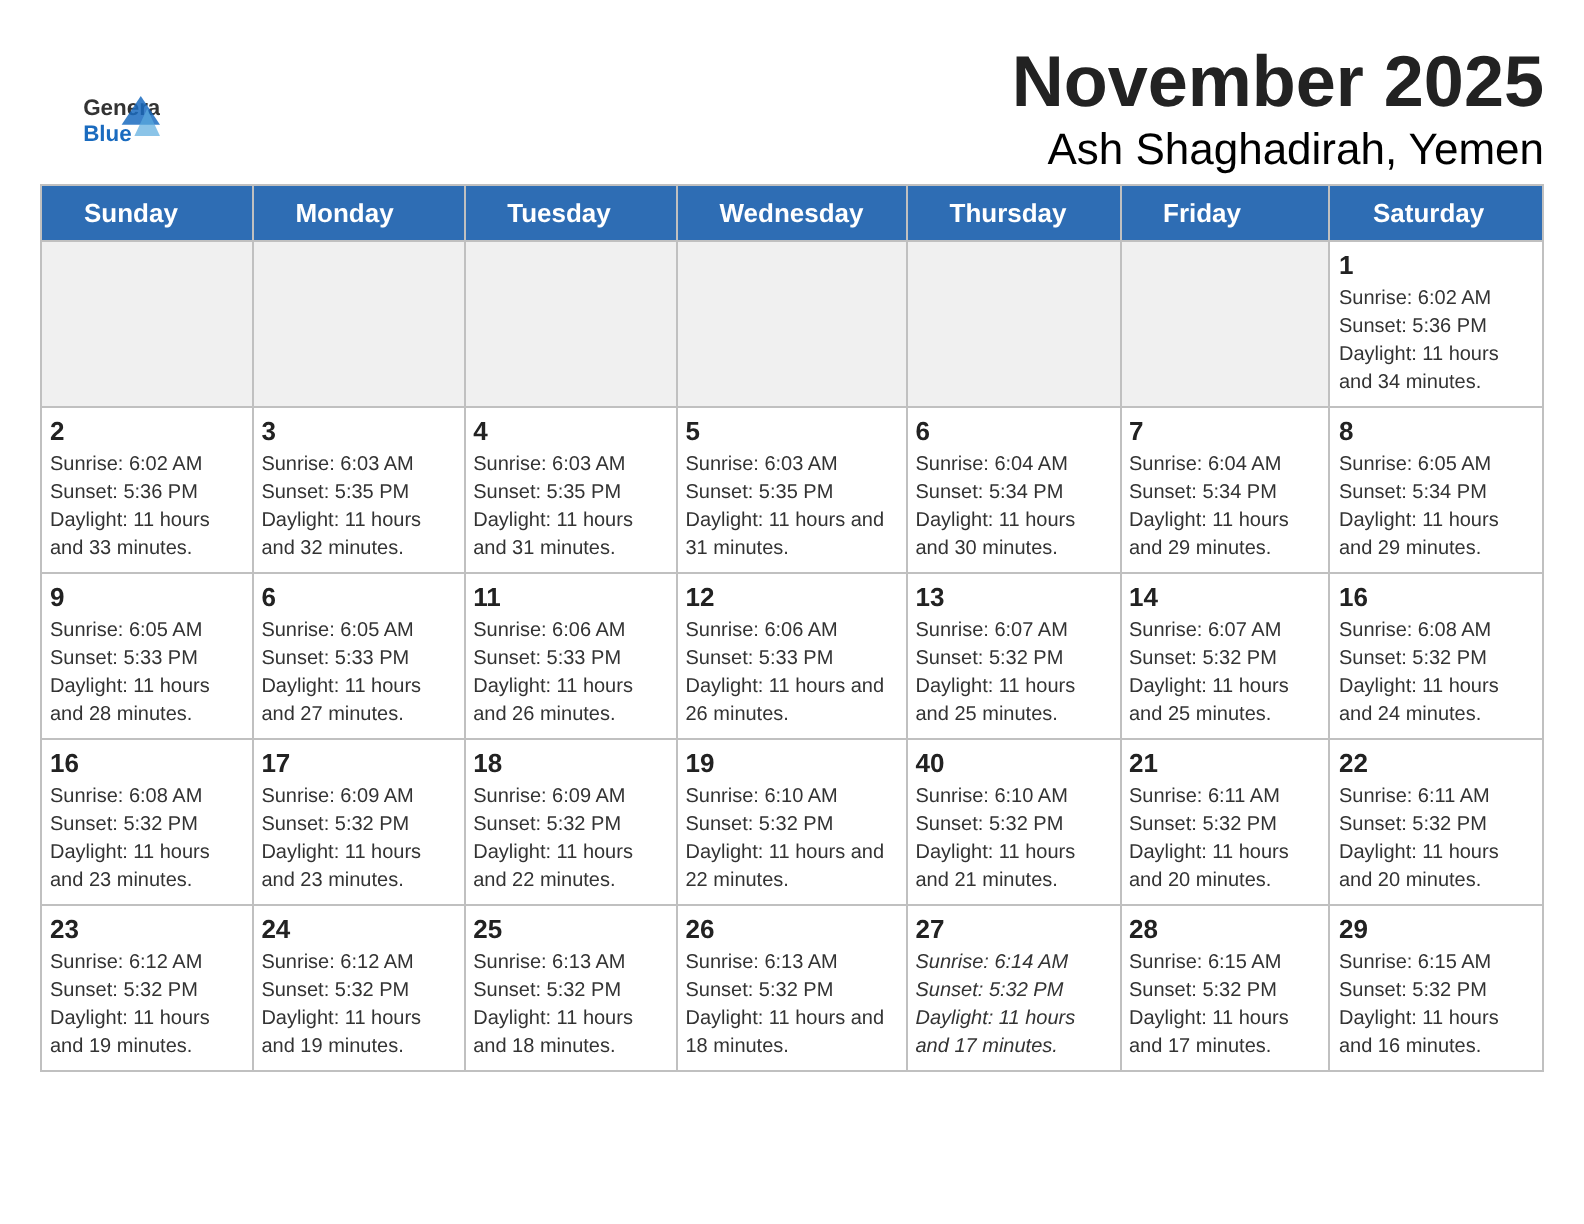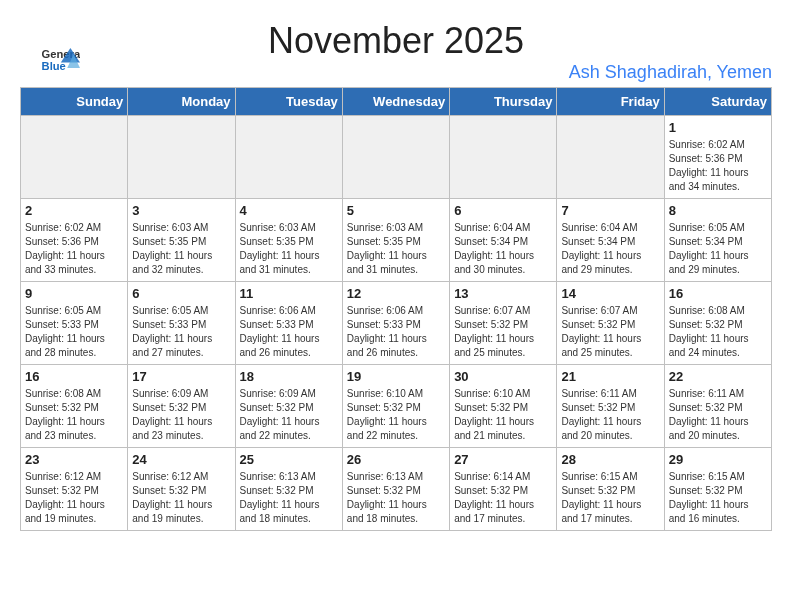--- a/index.html
+++ b/index.html
@@ -9,27 +9,26 @@
       width: 792px;
       min-height: 612px;
       padding: 20px;
     }
     .header {
       text-align: right;
       margin-bottom: 4px;
     }
     .header-title {
       font-size: 36px;
-      font-weight: normal;
+      font-weight: bold;
       color: #222;
-      text-align: center;
     }
     .header-subtitle {
-      font-size: 18px;
-      color: #3b82f6;
+      font-size: 22px;
+      color: #000000;
     }
     .logo-area {
       display: flex;
       align-items: flex-start;
       position: absolute;
       top: 20px;
       left: 20px;
     }
     .logo-icon {
       width: 40px;
@@ -37,22 +36,22 @@
       margin-right: 4px;
     }
     .calendar {
       width: 100%;
       border-collapse: collapse;
       font-size: 11px;
     }
     .calendar thead tr th {
       background: #2e6db4;
       color: #fff;
-      padding: 6px 4px;
-      text-align: right;
+      padding: 6px 21px;
+      text-align: left;
       font-size: 13px;
       font-weight: bold;
       border: 1px solid #c0c0c0;
     }
     .calendar tbody tr td {
       border: 1px solid #c0c0c0;
       vertical-align: top;
       padding: 4px;
       width: calc(100% / 7);
       min-height: 80px;
@@ -229,21 +228,21 @@
 Sunset: 5:32 PM
 Daylight: 11 hours and 22 minutes.</div>
           </td>
           <td>
             <div class="day-number">19</div>
             <div class="day-info" style="white-space: pre-line;">Sunrise: 6:10 AM
 Sunset: 5:32 PM
 Daylight: 11 hours and 22 minutes.</div>
           </td>
           <td>
-            <div class="day-number">30</div>
+            <div class="day-number">40</div>
             <div class="day-info" style="white-space: pre-line;">Sunrise: 6:10 AM
 Sunset: 5:32 PM
 Daylight: 11 hours and 21 minutes.</div>
           </td>
           <td>
             <div class="day-number">21</div>
             <div class="day-info" style="white-space: pre-line;">Sunrise: 6:11 AM
 Sunset: 5:32 PM
 Daylight: 11 hours and 20 minutes.</div>
           </td>
@@ -274,21 +273,21 @@
 Daylight: 11 hours and 18 minutes.</div>
           </td>
           <td>
             <div class="day-number">26</div>
             <div class="day-info" style="white-space: pre-line;">Sunrise: 6:13 AM
 Sunset: 5:32 PM
 Daylight: 11 hours and 18 minutes.</div>
           </td>
           <td>
             <div class="day-number">27</div>
-            <div class="day-info" style="white-space: pre-line;">Sunrise: 6:14 AM
+            <div class="day-info" style="white-space: pre-line; font-style: italic;">Sunrise: 6:14 AM
 Sunset: 5:32 PM
 Daylight: 11 hours and 17 minutes.</div>
           </td>
           <td>
             <div class="day-number">28</div>
             <div class="day-info" style="white-space: pre-line;">Sunrise: 6:15 AM
 Sunset: 5:32 PM
 Daylight: 11 hours and 17 minutes.</div>
           </td>
           <td>

